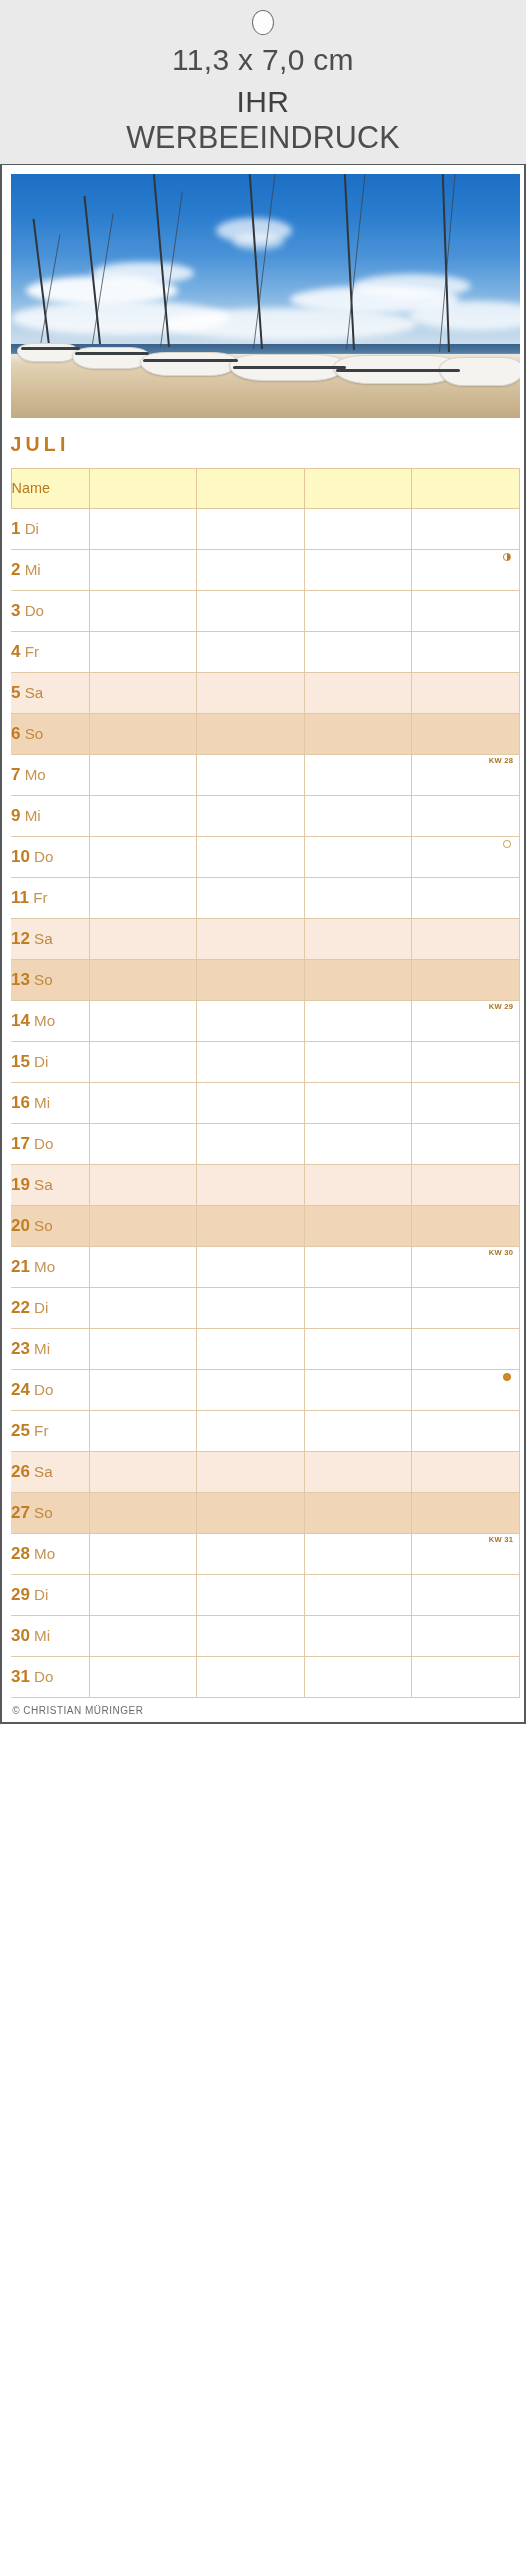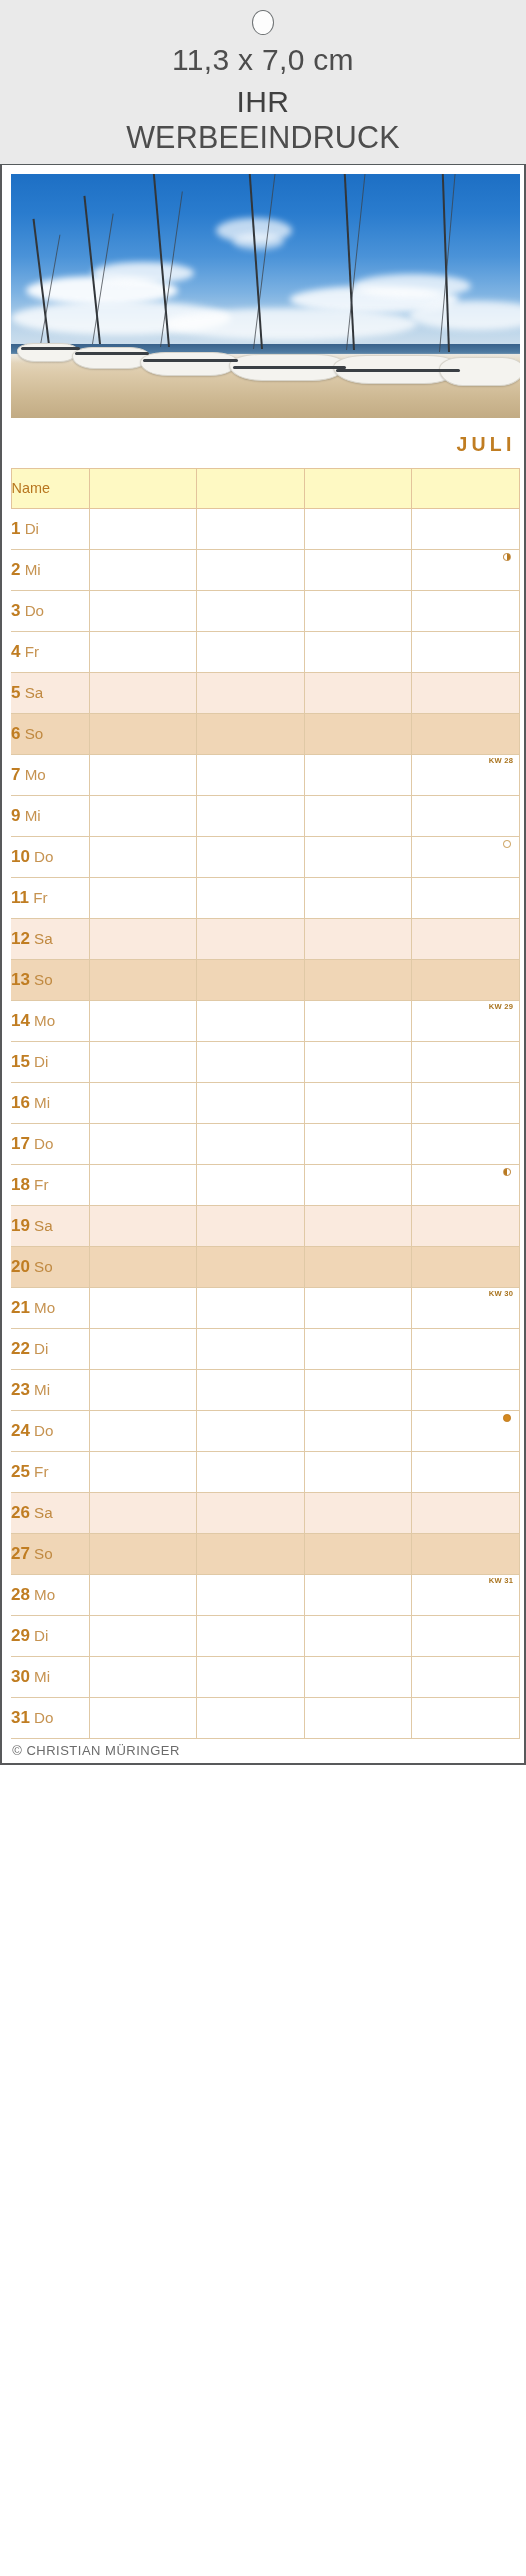--- a/index.html
+++ b/index.html
@@ -160,21 +160,21 @@
   }
   .cross {
     position: absolute;
     height: 2.5px;
     background: #3a3f44;
     border-radius: 1.7px;
   }
 
   
   .month-title {
-    text-align: right;
+    text-align: left;
     font-size: 19.5px;
     letter-spacing: 4.2px;
     color: #c07d22;
     font-weight: 700;
     padding: 15.2px 0 12px 0;
     font-family: "Liberation Sans", sans-serif;
   }
 
   
   .cal {
@@ -261,21 +261,21 @@
   
   .footer {
     width: 526px;
     border-left: 2.5px solid #58595b;
     border-right: 2.5px solid #58595b;
     border-bottom: 2.5px solid #58595b;
     background: #ffffff;
     padding: 4.2px 0 5.1px 10.2px;
   }
   .copyright {
-    font-size: 13px;
+    font-size: 10px;
     letter-spacing: 0.5px;
     color: #6b6b6b;
     font-family: "Liberation Sans", sans-serif;
   }
 </style>
 </head>
 <body>
 
 <div id="page">
 
@@ -465,29 +465,20 @@
             <td></td>
             <td class="last-col"></td>
           </tr>
           <tr class="day-row">
             <td class="day-cell"><span class="d-num">17</span><span class="d-abbr">Do</span></td>
             <td></td>
             <td></td>
             <td></td>
             <td class="last-col"></td>
           </tr>
-          <tr class="day-row">
-            <td class="day-cell"><span class="d-num">18</span><span class="d-abbr">Fr</span></td>
-            <td></td>
-            <td></td>
-            <td></td>
-            <td class="last-col">
-              <span class="moon last-q"></span>
-            </td>
-          </tr>
           <tr class="day-row sat">
             <td class="day-cell"><span class="d-num">19</span><span class="d-abbr">Sa</span></td>
             <td></td>
             <td></td>
             <td></td>
             <td class="last-col"></td>
           </tr>
           <tr class="day-row sun">
             <td class="day-cell"><span class="d-num">20</span><span class="d-abbr">So</span></td>
             <td></td>

